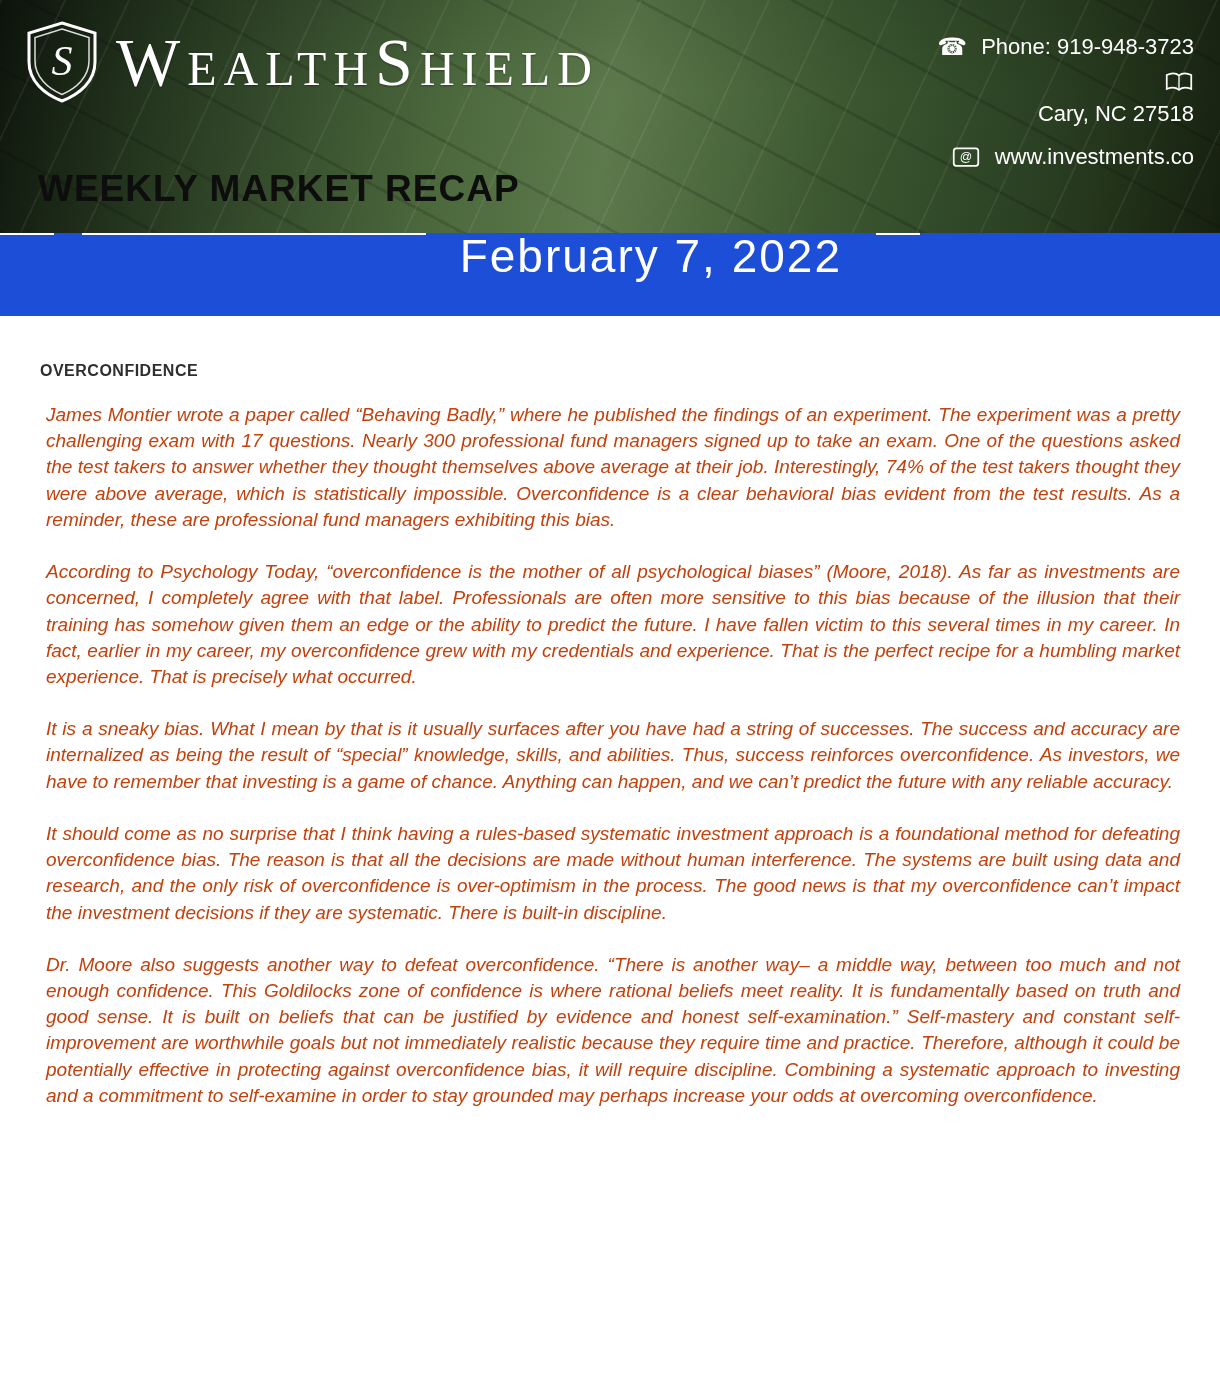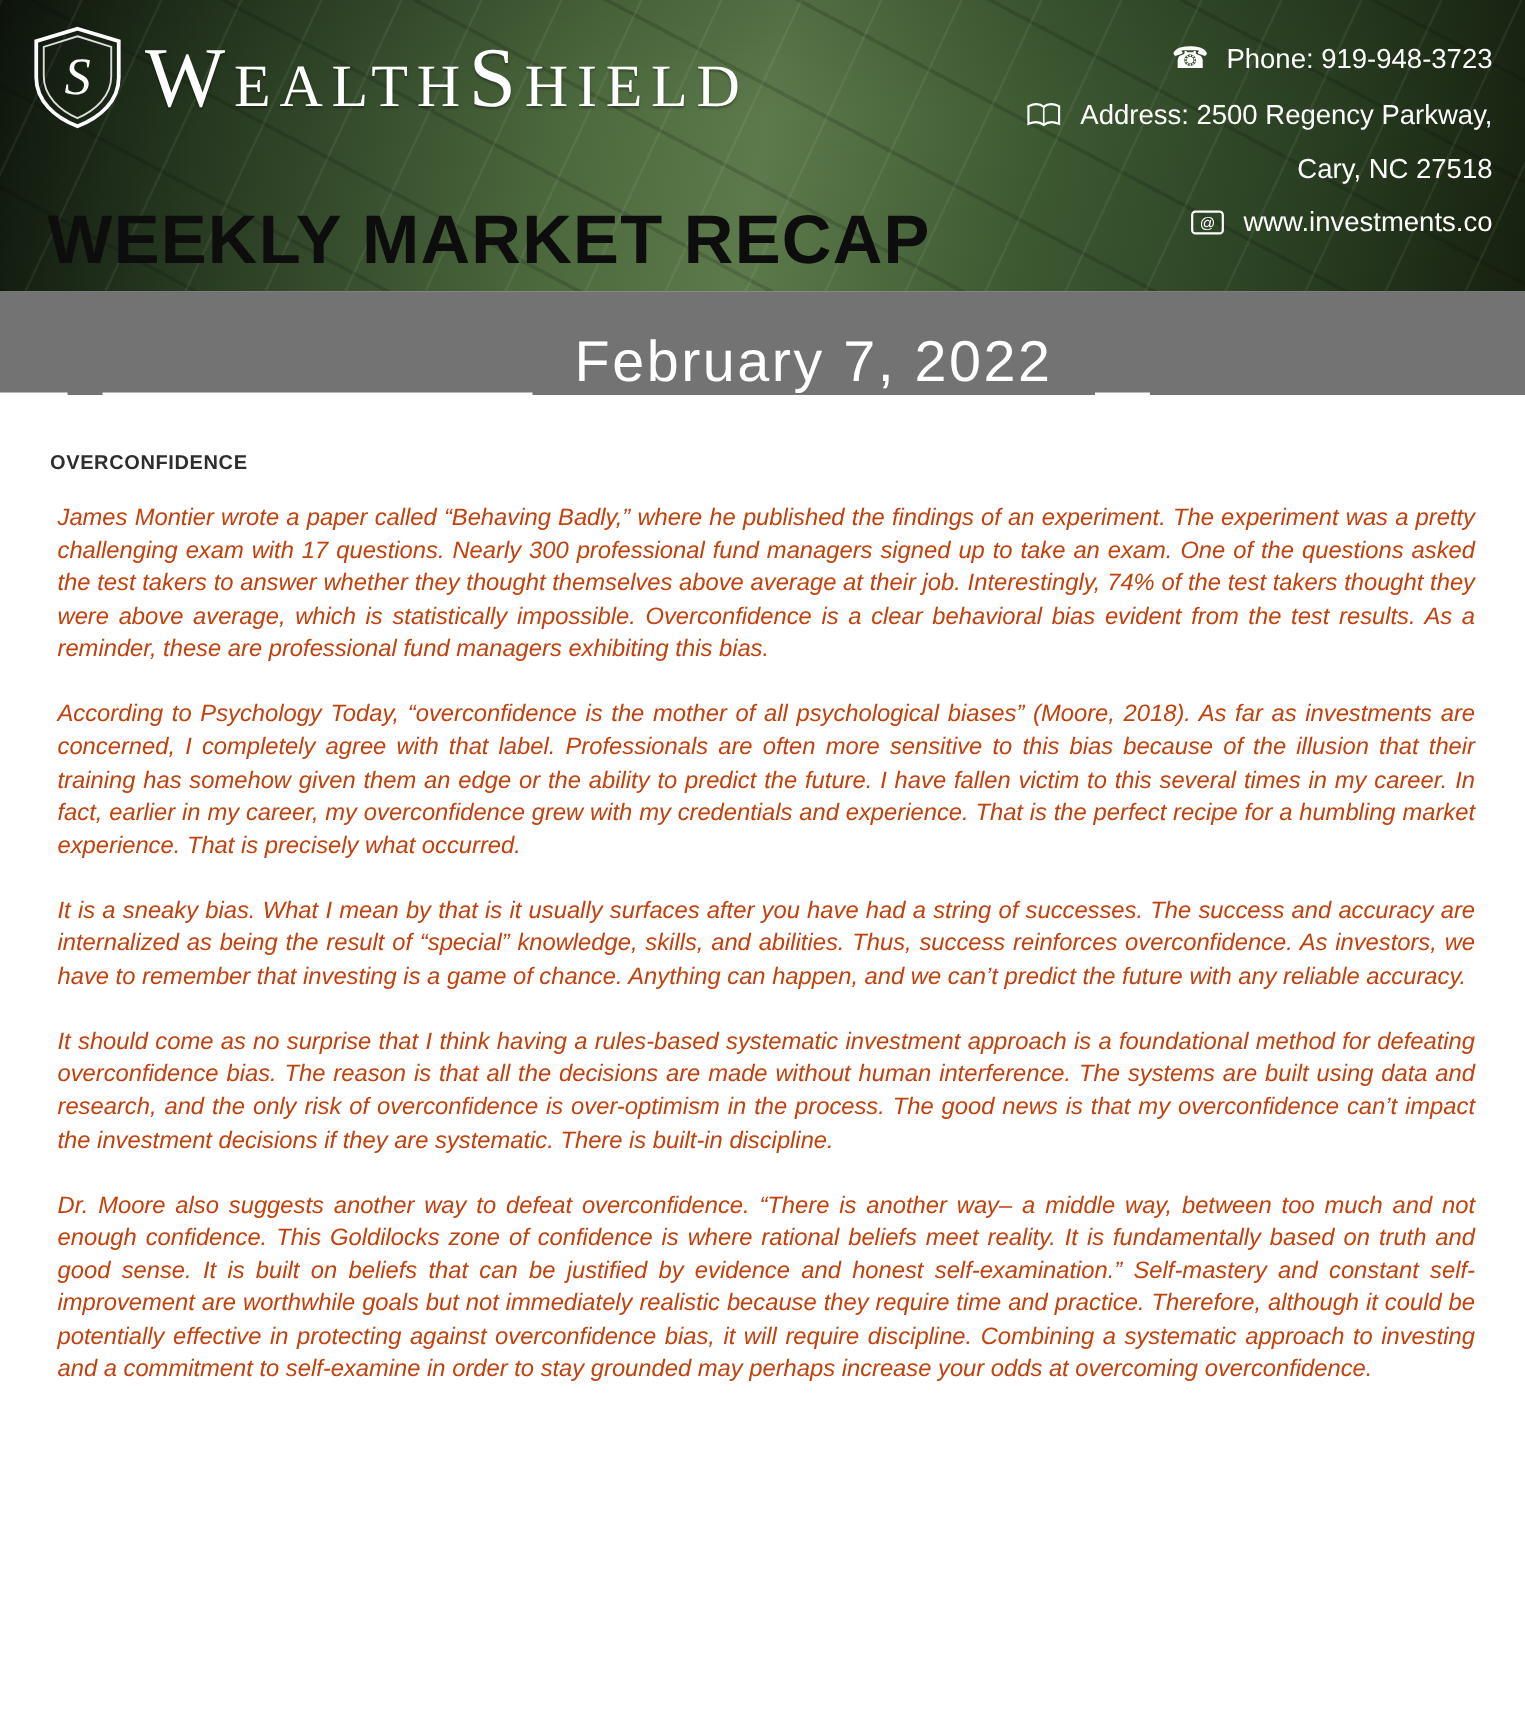--- a/index.html
+++ b/index.html
@@ -41,22 +41,22 @@
     font-family: "Liberation Serif", serif;
     font-variant: small-caps;
     font-size: 68px;
     letter-spacing: 7px;
     color: #ffffff;
     line-height: 1;
     text-shadow: 0 1px 2px rgba(0,0,0,0.35);
   }
   .recap-title {
     position: absolute;
-    left: 38px; bottom: 14px;
-    font-size: 55px;
+    left: 38px; bottom: 26px;
+    font-size: 37px;
     font-weight: 600;
     letter-spacing: 1px;
     color: #0d0d0d;
     line-height: 1;
   }
   .contact {
     position: absolute;
     top: 24px; right: 26px;
     text-align: right;
     font-size: 22px;
@@ -74,23 +74,23 @@
     display: inline-flex;
     justify-content: center;
     align-items: center;
     font-size: 24px;
   }
   .contact-row.indent { padding-right: 0; align-items: flex-end; }
 
   
   .date-banner {
     height: 83px;
-    background: #737373;
+    background: #1d4ed8;
     display: flex;
-    align-items: flex-end;
+    align-items: flex-start;
     color: #ffffff;
   }
   .banner-line {
     height: 2px;
     background: #ffffff;
   }
   .banner-line.stub { width: 54px; margin-right: 28px; }
   .banner-line.left { flex: 1; margin-right: 34px; }
   .banner-line.right { width: 44px; margin-left: 34px; }
   .banner-spacer { flex: 0 0 300px; }
@@ -143,21 +143,20 @@
       <span class="contact-icon">☎</span>
       <span>Phone: 919-948-3723</span>
     </div>
     <div class="contact-row">
       <span class="contact-icon">
         <svg width="28" height="22" viewBox="0 0 32 24" aria-hidden="true">
           <path d="M2 4 C8 1 13 2 16 4.5 C19 2 24 1 30 4 V20 C24 17.5 19 18.5 16 21 C13 18.5 8 17.5 2 20 Z" fill="none" stroke="#ffffff" stroke-width="2"></path>
           <line x1="16" y1="4.5" x2="16" y2="21" stroke="#ffffff" stroke-width="1.5"></line>
         </svg>
       </span>
-      <span>Address: 2500 Regency Parkway,</span>
     </div>
     <div class="contact-row indent">
       <span>Cary, NC 27518</span>
     </div>
     <div class="contact-row">
       <span class="contact-icon">
         <svg width="28" height="22" viewBox="0 0 32 24" aria-hidden="true">
           <rect x="2" y="2" width="28" height="20" rx="3" fill="none" stroke="#ffffff" stroke-width="2"></rect>
           <text x="16" y="17" text-anchor="middle" font-family="Liberation Sans, sans-serif" font-size="14" fill="#ffffff">@</text>
         </svg>

